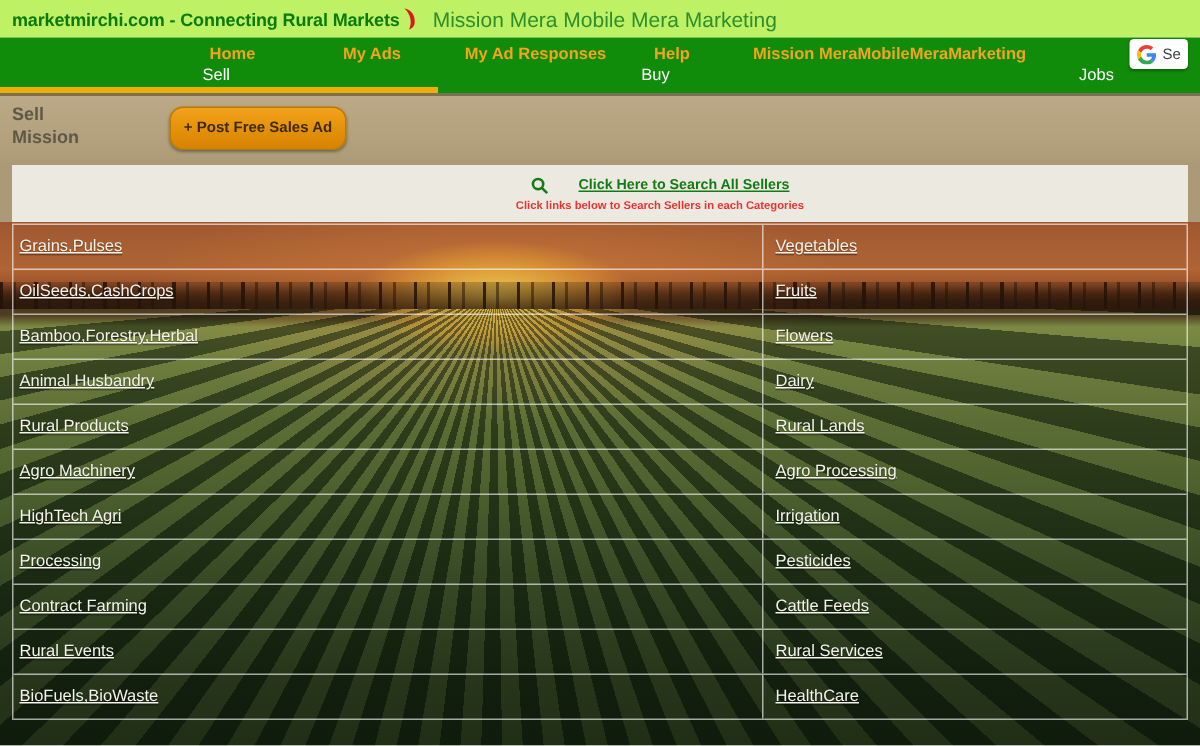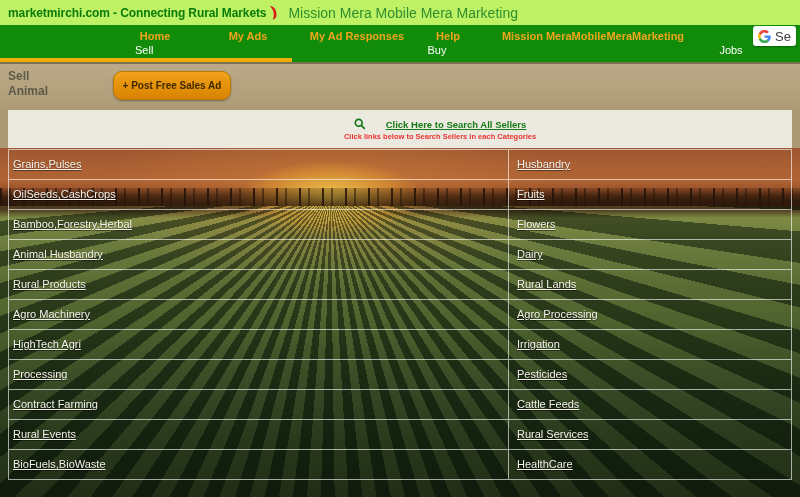--- a/index.html
+++ b/index.html
@@ -13,33 +13,33 @@
   .tagline { color:#2e8e2e; font-size:14px; margin-left:10px; white-space:nowrap; }
 
   
   .mainnav { position:relative; height:37px; background:#108c0a;text-align:center; }
   .nl { position:absolute; top:5px; transform:translateX(-50%); color:#f2a41c; font-weight:bold; font-size:11px; white-space:nowrap; cursor:pointer; text-decoration:none; }
   .nl1{left:155px} .nl2{left:248px} .nl3{left:357px} .nl4{left:448px} .nl5{left:593px}
   .tab { position:absolute; bottom:6px; color:#ffffff; font-size:11px; white-space:nowrap; cursor:pointer; }
   .tab-sell{left:135px} .tab-buy{left:437px; transform:translateX(-50%);} .tab-jobs{left:731px; transform:translateX(-50%);}
   .active-bar { position:absolute; left:0; bottom:0; width:292px; height:4px; background:#f0ad08; }
   .google-box { position:absolute; top:1px; left:753px; height:20px; background:#fff; border-radius:3px; box-shadow:0 1px 2px rgba(0,0,0,.3); display:flex; align-items:center; gap:4px; padding:2px 5px; cursor:pointer; }
-  .google-box span { font-size:13px; color:#3c4043; }
+  .google-box span { font-size:10px; color:#3c4043; }
 
   .substrip { height:2px; background:#7b7054; }
 
   
   .tanband { position:relative; height:46px; background:linear-gradient(180deg,#bba987 0,#b3a17d 30px,#ac9a76 46px); }
   .sell-label { position:absolute; left:8px; top:5px; font-size:12px; font-weight:bold; color:#5d5949; line-height:15px; }
   .post-btn { position:absolute; left:113px; top:7px; width:118px; height:29px; border:1px solid #b97a00; border-radius:9px; background:linear-gradient(180deg,#f2a21c 0,#e28f07 60%,#d88303 100%); color:#3f2a00; font-family:"Liberation Sans",sans-serif; font-weight:bold; font-size:10px; box-shadow:0 1px 2px rgba(0,0,0,.35); cursor:pointer; }
 
   
   .searchband { height:38px; background:#ac9a76; }
   .searchbar { margin:0 8px; height:38px; background:#ebe9e0; display:flex; flex-direction:column; justify-content:center; align-items:center; padding-left:80px; gap:2px; }
-  .slink-row { display:flex; align-items:flex-end; gap:20px; }
+  .slink-row { display:flex; align-items:center; gap:20px; }
   .slink { color:#157a15; font-weight:bold; font-size:9.5px; text-decoration:underline; cursor:pointer; }
   .snotice { color:#e93333; font-weight:bold; font-size:7.5px; letter-spacing:0; }
 
   
   .hero { position:relative; height:349px; overflow:hidden;
     background:
       radial-gradient(ellipse 120px 48px at 41.3% 50px, rgba(247,215,80,.92), rgba(230,160,50,.5) 55%, rgba(180,90,40,0) 78%),
       radial-gradient(ellipse 340px 120px at 41.3% 52px, rgba(225,140,60,.45), rgba(170,85,40,0) 70%),
       linear-gradient(180deg,
         #9d5730 0px,#a95f33 16px,#b06434 32px,#9a5229 42px,
@@ -100,21 +100,21 @@
     </svg>
     <span>Se</span>
   </div>
 </nav>
 
 <div class="substrip"></div>
 
 <div class="tanband">
   <div class="sell-label">
     <div>Sell</div>
-    <div>Animal</div>
+    <div>Mission</div>
   </div>
   <button class="post-btn">+ Post Free Sales Ad</button>
 </div>
 
 <div class="searchband">
   <div class="searchbar">
     <div class="slink-row">
       <svg width="12" height="12" viewBox="0 0 14 14">
         <circle cx="5.5" cy="5.5" r="4" fill="none" stroke="#157a15" stroke-width="2"></circle>
         <line x1="8.6" y1="8.6" x2="12.6" y2="12.6" stroke="#157a15" stroke-width="2"></line>
@@ -122,21 +122,21 @@
       <a class="slink">Click Here to Search All Sellers</a>
     </div>
     <div class="snotice">Click links below to Search Sellers in each Categories</div>
   </div>
 </div>
 
 <div class="hero">
   <div class="cattable">
     <div class="crow">
       <div class="ccell cl"><a class="clink">Grains,Pulses</a></div>
-      <div class="ccell cr"><a class="clink">Husbandry</a></div>
+      <div class="ccell cr"><a class="clink">Vegetables</a></div>
     </div>
     <div class="crow">
       <div class="ccell cl"><a class="clink">OilSeeds,CashCrops</a></div>
       <div class="ccell cr"><a class="clink">Fruits</a></div>
     </div>
     <div class="crow">
       <div class="ccell cl"><a class="clink">Bamboo,Forestry,Herbal</a></div>
       <div class="ccell cr"><a class="clink">Flowers</a></div>
     </div>
     <div class="crow">

